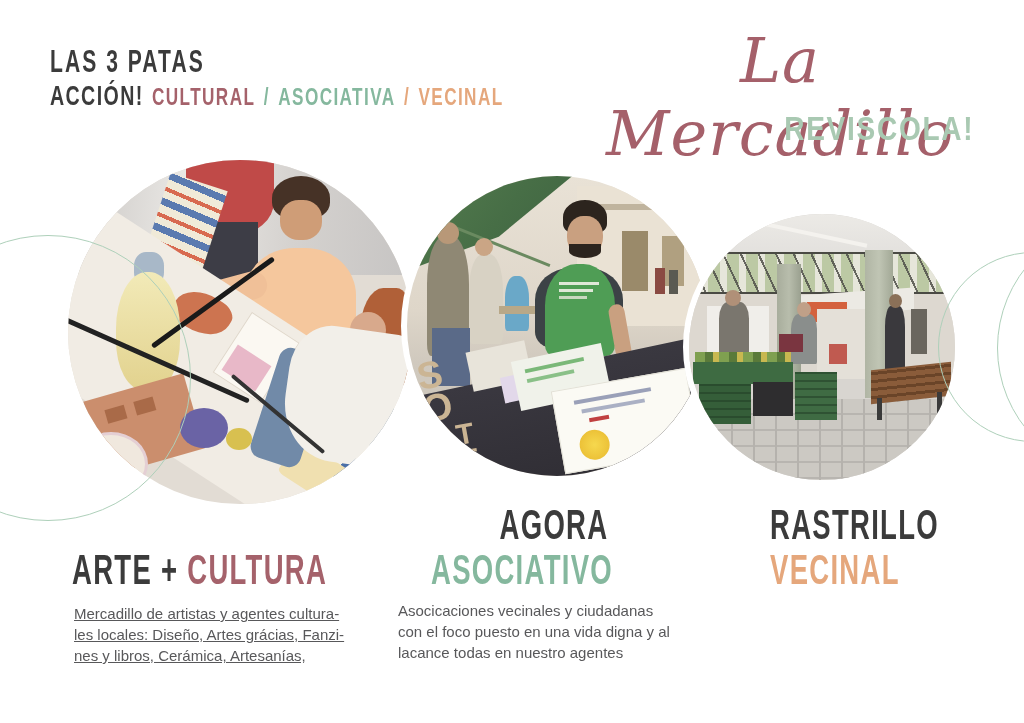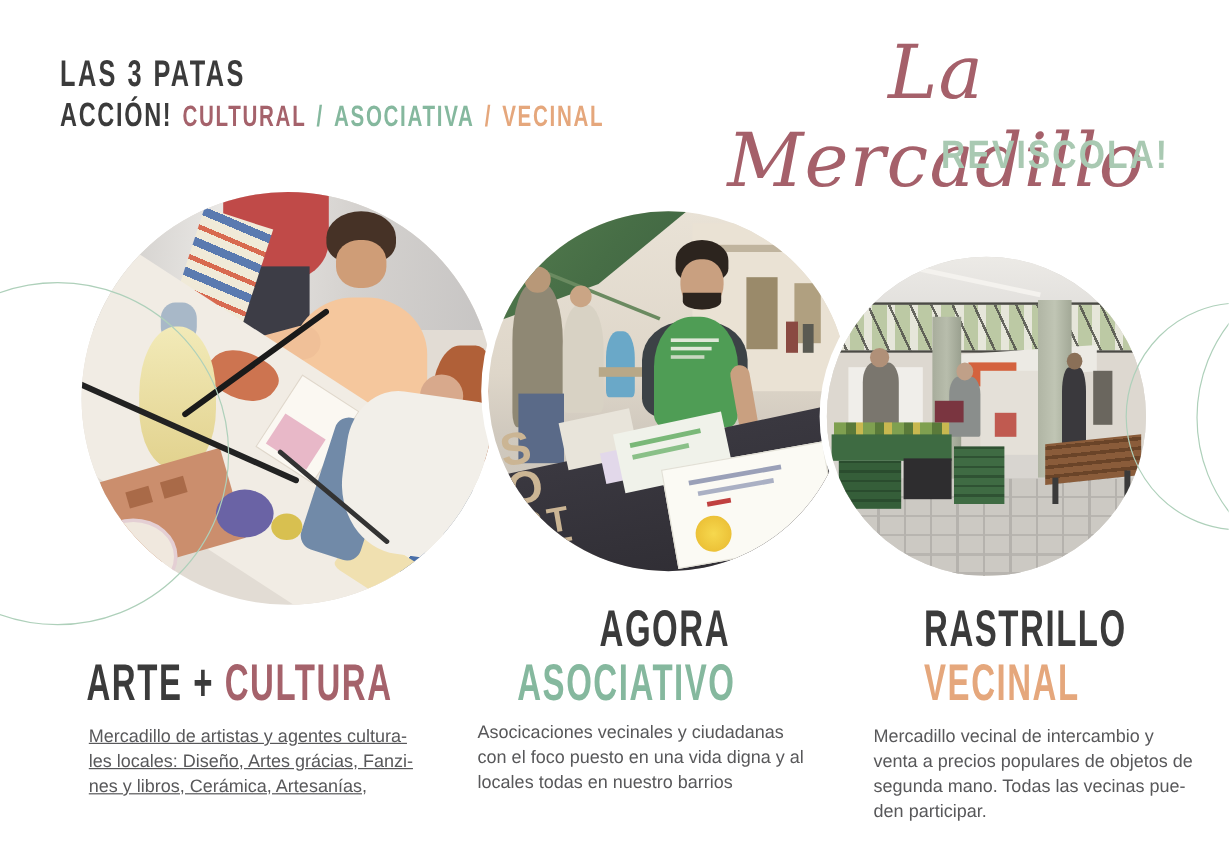--- a/index.html
+++ b/index.html
@@ -303,22 +303,18 @@
 
   <div class="abs sec-title origin-left s1-title txt-layer"><span>ARTE +</span>&nbsp;<span class="t-maroon">CULTURA</span></div>
   <div class="abs body-text p1 txt-layer">Mercadillo de artistas y agentes cultura-
 les locales: Diseño, Artes grácias, Fanzi-
 nes y libros, Cerámica, Artesanías,</div>
 
   <div class="abs sec-title origin-center s2-line1 txt-layer">AGORA</div>
   <div class="abs sec-title origin-center t-green s2-line2 txt-layer">ASOCIATIVO</div>
   <div class="abs body-text p2 txt-layer">Asocicaciones vecinales y ciudadanas
 con el foco puesto en una vida digna  y al
-locales todas en nuestro barrios</div>
+lacance todas en nuestro agentes</div>
 
   <div class="abs sec-title origin-left s3-line1 txt-layer">RASTRILLO</div>
   <div class="abs sec-title origin-left t-orange s3-line2 txt-layer">VECINAL</div>
-  <div class="abs body-text p3 txt-layer">Mercadillo vecinal de intercambio y
-venta a precios populares de objetos de
-segunda mano. Todas las vecinas pue-
-den participar.</div>
 
 </div>
 
 </body></html>

